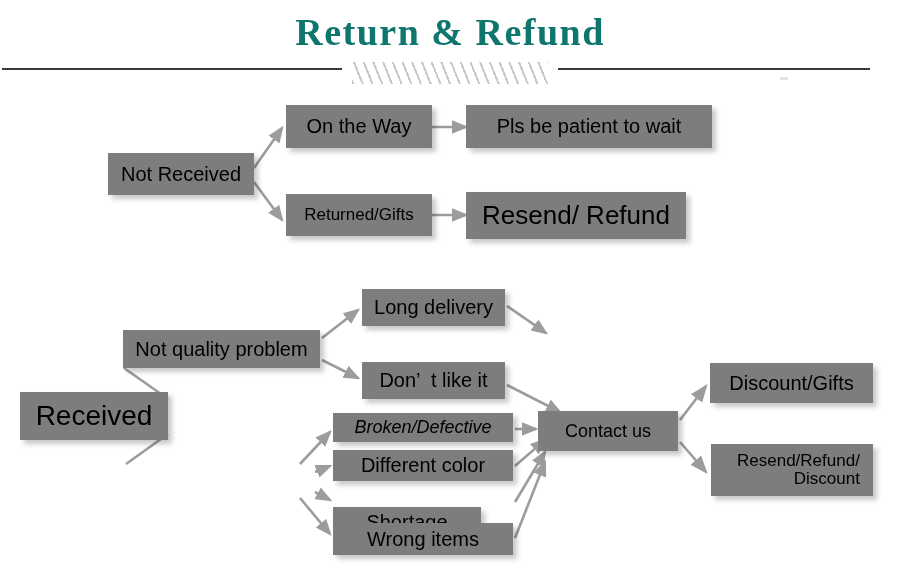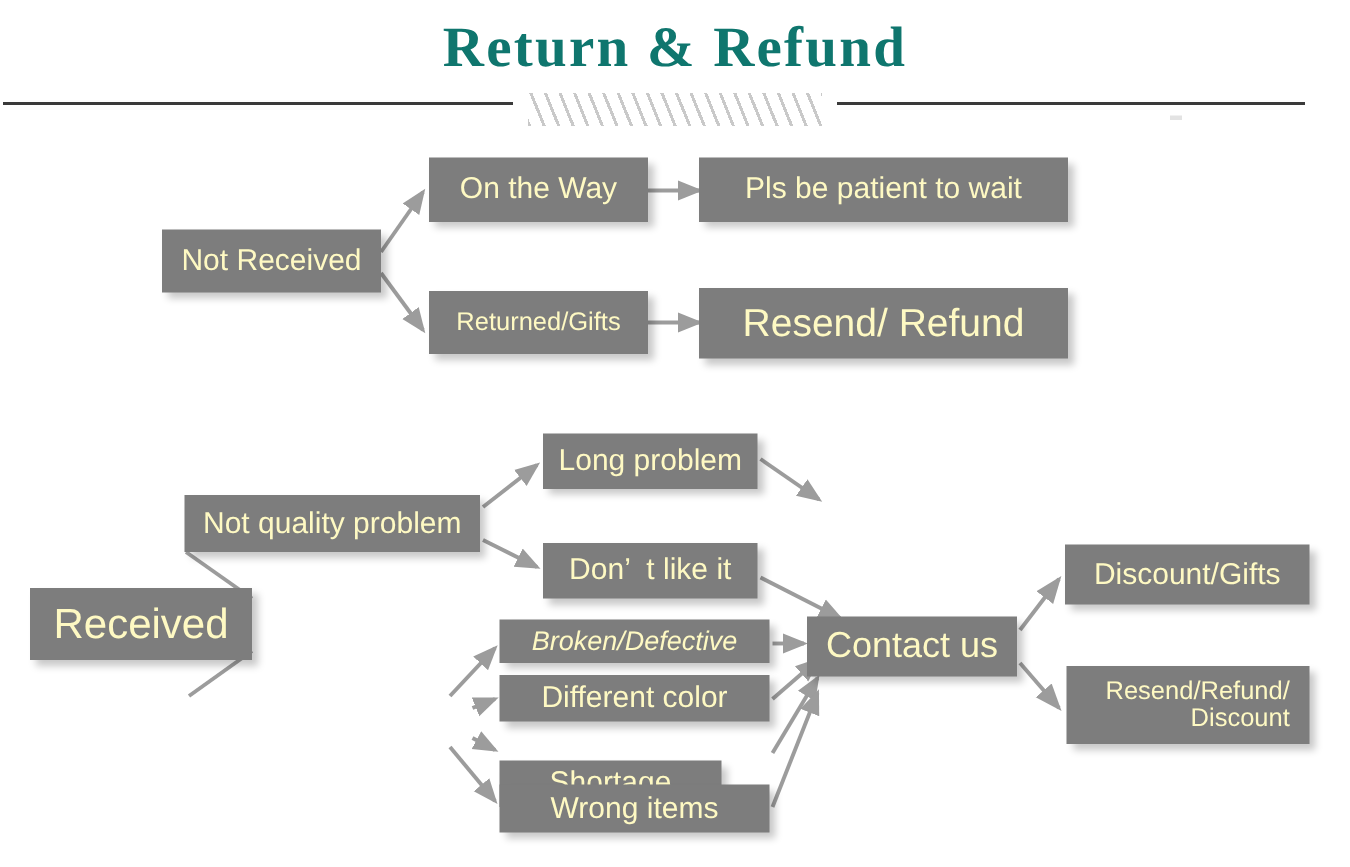--- a/index.html
+++ b/index.html
@@ -65,21 +65,21 @@
     width: 8px;
     height: 3px;
     background: #e3e3e3;
   }
 
   
   .box {
     position: absolute;
     box-sizing: border-box;
     background: #7d7d7d;
-    color: #fef9c3;
+    color: #000000;
     display: flex;
     align-items: center;
     justify-content: center;
     font-family: "Liberation Sans", sans-serif;
     font-size: 20px;
     line-height: 1.05;
     white-space: pre;
     box-shadow: 4px 4px 5px rgba(0,0,0,0.22);
     z-index: 3;
   }
@@ -171,39 +171,39 @@
   </svg>
 
   <div class="box" style="left:108px; top:153px; width:146px; height:42px;">Not Received</div>
 
   <div class="box" style="left:286px; top:105px; width:146px; height:43px;">On the Way</div>
 
   <div class="box" style="left:466px; top:105px; width:246px; height:43px;">Pls be patient to wait</div>
 
   <div class="box small" style="left:286px; top:194px; width:146px; height:42px;">Returned/Gifts</div>
 
-  <div class="box" style="left:466px; top:192px; width:246px; height:47px; font-size:26px;">Resend/ Refund</div>
+  <div class="box" style="left:466px; top:192px; width:220px; height:47px; font-size:26px;">Resend/ Refund</div>
 
   <div class="box big" style="left:20px; top:392px; width:148px; height:48px;">Received</div>
 
   <div class="box" style="left:123px; top:330px; width:197px; height:38px;">Not quality problem</div>
 
 
-  <div class="box" style="left:362px; top:289px; width:143px; height:37px;">Long problem</div>
+  <div class="box" style="left:362px; top:289px; width:143px; height:37px;">Long delivery</div>
 
   <div class="box" style="left:362px; top:362px; width:143px; height:37px;">Don’  t like it</div>
 
   <div class="box" style="left:333px; top:413px; width:180px; height:29px; font-size:18px;font-style:italic;">Broken/Defective</div>
 
   <div class="box" style="left:333px; top:450px; width:180px; height:31px;">Different color</div>
 
   <div class="box" style="left:333px; top:487px; width:148px; height:31px;margin-top:20px;">Shortage</div>
 
   <div class="box" style="left:333px; top:523px; width:180px; height:32px;">Wrong items</div>
 
-  <div class="box" style="left:538px; top:411px; width:140px; height:40px; font-size:24px;">Contact us</div>
+  <div class="box" style="left:538px; top:411px; width:140px; height:40px; font-size:18px;">Contact us</div>
 
   <div class="box" style="left:710px; top:363px; width:163px; height:40px;">Discount/Gifts</div>
 
   <div class="box small left-align" style="left:711px; top:444px; width:162px; height:52px;">Resend/Refund/
 Discount</div>
 
 </div>
 
 </body></html>

